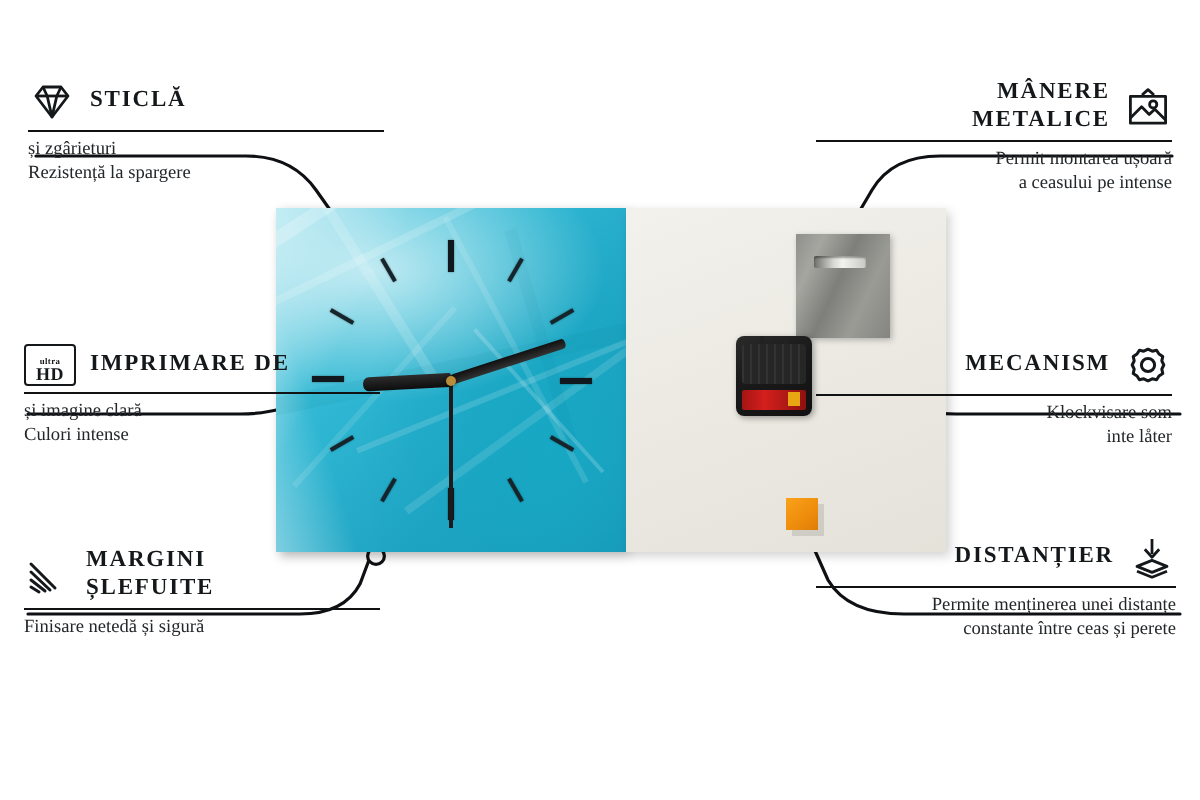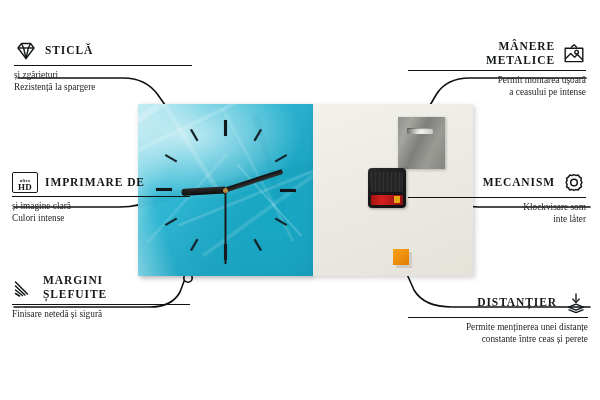--- a/index.html
+++ b/index.html
@@ -358,21 +358,21 @@
             <circle cx="12" cy="10.5" r="3.3"></circle>
           </g>
         </svg>
       </span>
     </div>
     <div class="co-rule"></div>
     <div class="co-desc">Klockvisare som</div>
     <div class="co-desc">inte låter</div>
   </div>
 
-  <div class="callout right" style="left:408px; top:292px; width:180px;">
+  <div class="callout right" style="left:408px; top:268px; width:180px;">
     <div class="co-head">
       <div>
         <div class="co-title">DISTANȚIER</div>
       </div>
       <span class="ico">
         <svg viewBox="0 0 24 22">
           <g fill="none" stroke="#15181a" stroke-width="1.4" stroke-linejoin="round">
             <path d="M12,1.5 L12,9"></path>
             <path d="M8.4,6.6 L12,10.6 L15.6,6.6"></path>
             <path d="M12,12.2 L4.5,15.2 L12,18.2 L19.5,15.2 Z"></path>

